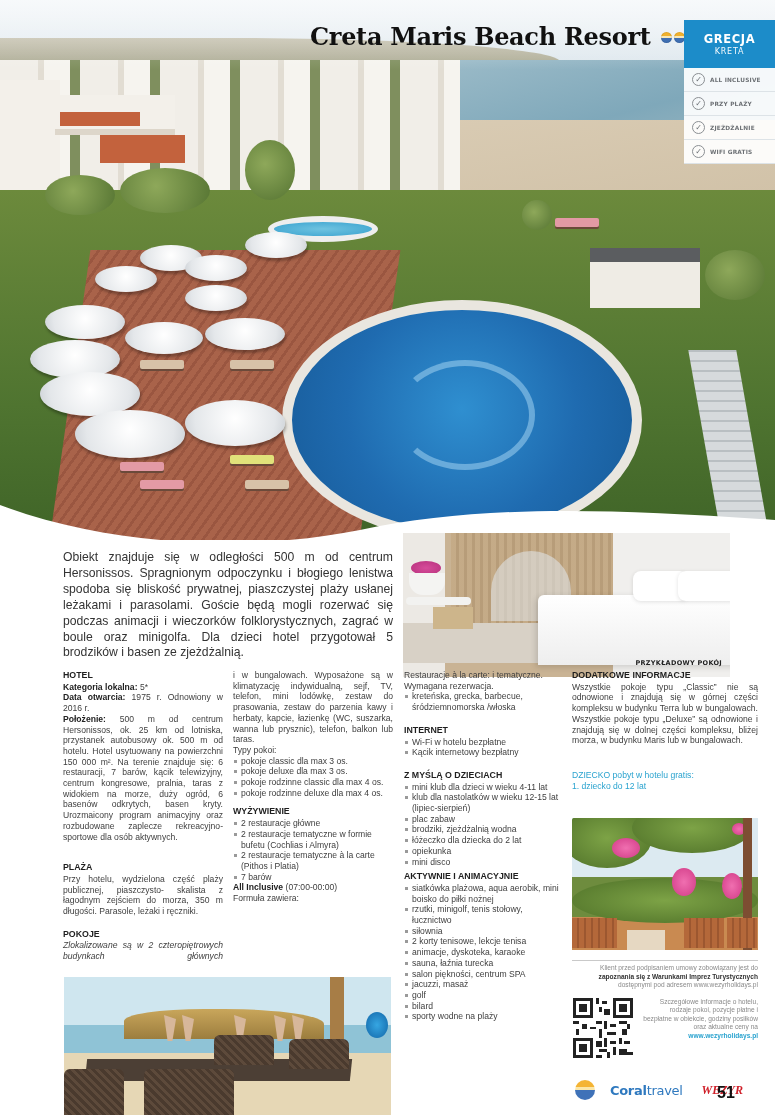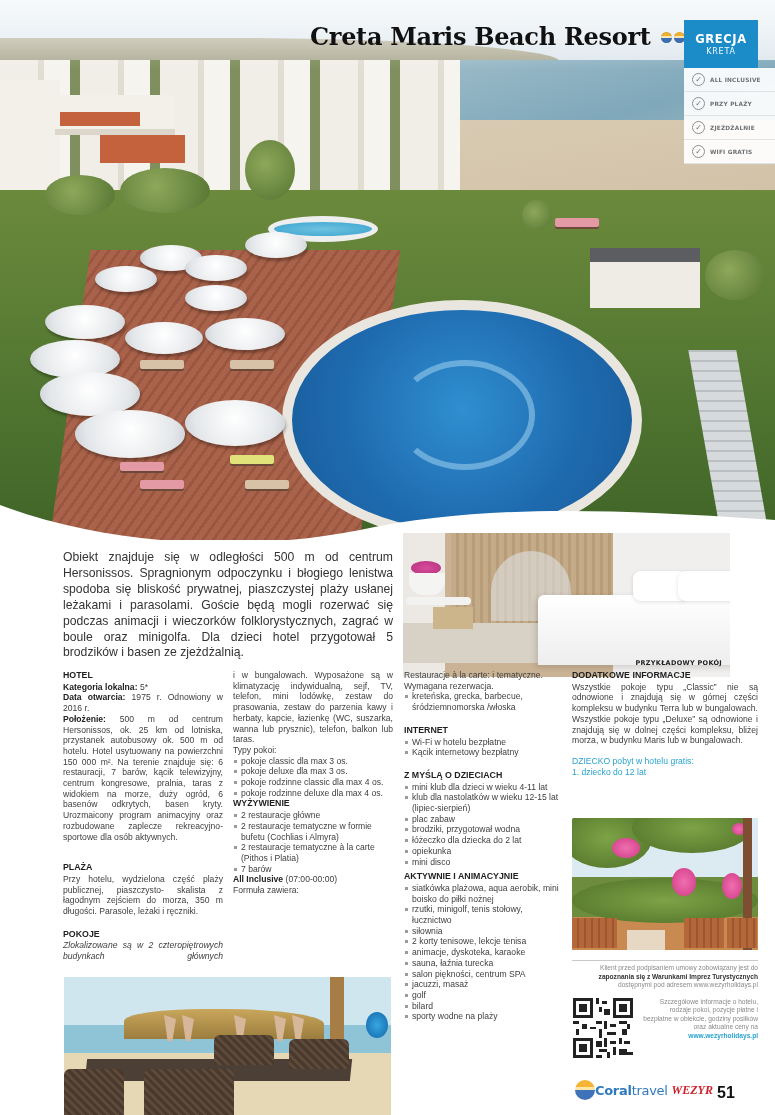--- a/index.html
+++ b/index.html
@@ -58,21 +58,21 @@
     letter-spacing: -0.3px; white-space: nowrap;
   }
   .title-wrap { position: absolute; left: 310px; top: 22px; display: flex; align-items: center; gap: 6px; }
   .title-wrap .title { position: static; }
   .stars { display: flex; gap: 2px; margin-left: 4px; margin-top: 2px; }
   .star-ball { width: 11px; height: 11px; border-radius: 50%;
     background: linear-gradient(#f0b12e 0 40%, #f6e7b8 40% 55%, #3f6fb3 55% 100%);
     box-shadow: inset 0 0 0 1px rgba(0,0,0,.08); }
 
   .country-badge {
-    position: absolute; left: 684px; top: 20px; width: 74px; height: 48px;
+    position: absolute; left: 684px; top: 20px; width: 91px; height: 48px;
     background: #1c8cc9; color: #fff; text-align: center; padding-top: 12px;
   }
   .country-badge .country { font-family: "DejaVu Sans", sans-serif; font-weight: bold; font-size: 11.5px; letter-spacing: 0.6px; display: block; }
   .country-badge .region { font-size: 8px; letter-spacing: 0.8px; display: block; margin-top: 1px; opacity: .95; }
 
   .features { position: absolute; left: 684px; top: 68px; width: 91px; background: rgba(255,255,255,.92); }
   .feature { display: flex; align-items: center; height: 24px; border-bottom: 1px solid #dde3e7; padding-left: 8px; gap: 5px; }
   .feature .check { width: 13px; height: 13px; border: 1px solid #8b8f93; border-radius: 50%;
     font-size: 8px; line-height: 11px; text-align: center; color: #6a6e72; flex: none; }
   .feature .label { font-size: 5.8px; font-weight: bold; color: #6d7175; letter-spacing: .2px; white-space: nowrap; }
@@ -144,21 +144,21 @@
   .divider { position: absolute; left: 572px; top: 960px; width: 186px; height: 1px; background: #c9c9c9; }
   .disclaimer { position: absolute; left: 572px; top: 964px; width: 186px; font-family: "Liberation Sans", sans-serif;
     font-size: 6.6px; line-height: 8.6px; color: #8a8a8a; text-align: right; }
   .disclaimer .b { color: #333; }
   .qr { position: absolute; left: 573px; top: 998px; width: 60px; height: 60px; background: #fff; }
   .qr svg { width: 60px; height: 60px; display: block; }
   .details-note { position: absolute; left: 640px; top: 998px; width: 118px; font-family: "Liberation Sans", sans-serif;
     font-size: 6.6px; line-height: 8.4px; color: #8a8a8a; text-align: right; }
   .details-note .link { color: #2aa3cf; font-weight: bold; }
 
-  .logos { position: absolute; left: 575px; top: 1080px; display: flex; align-items: center; gap: 0; }
+  .logos { position: absolute; left: 575px; top: 1080px; display: flex; align-items: center; gap: 15px; }
   .coral-ball { width: 20px; height: 20px; border-radius: 50%;
     background: linear-gradient(#f4b434 0 35%, #fbe6a7 35% 50%, #3f72b8 50%); }
   .coral-text { font-family: "DejaVu Sans", sans-serif; font-size: 13px; color: #2f79bf; letter-spacing: -0.3px; }
   .coral-text b { font-weight: bold; }
   .wezyr { font-family: Liberation Serif, serif; font-weight: bold; font-size: 12px; color: #d0202a; font-style: italic; margin-left: 4px; }
   .page-num { position: absolute; left: 717px; top: 1084px; font-family: "Liberation Sans", sans-serif; font-weight: bold; font-size: 16px; color: #111; }
 </style>
 </head>
 <body>
 
@@ -282,21 +282,21 @@
 
 <div class="col col2">
   <div class="just">i w bungalowach. Wyposażone są w klimatyzację indywidualną, sejf, TV, telefon, mini lodówkę, zestaw do prasowania, zestaw do parzenia kawy i herbaty, kapcie, łazienkę (WC, suszarka, wanna lub prysznic), telefon, balkon lub taras.</div>
   <div>Typy pokoi:</div>
   <ul class="bul">
     <li>pokoje classic dla max 3 os.</li>
     <li>pokoje deluxe dla max 3 os.</li>
     <li>pokoje rodzinne classic dla max 4 os.</li>
     <li>pokoje rodzinne deluxe dla max 4 os.</li>
   </ul>
-  <div class="sec" style="margin-top:0;">
+  <div class="sec" style="margin-top:8px;">
     <div class="sec-h">WYŻYWIENIE</div>
     <ul class="bul">
       <li>2 restauracje główne</li>
       <li>2 restauracje tematyczne w formie bufetu (Cochlias i Almyra)</li>
       <li>2 restauracje tematyczne à la carte (Pithos i Platia)</li>
       <li>7 barów</li>
     </ul>
     <div><span class="b">All Inclusive</span> <span>(07:00-00:00)</span></div>
     <div>Formuła zawiera:</div>
   </div>
@@ -313,21 +313,21 @@
       <li>Wi-Fi w hotelu bezpłatne</li>
       <li>Kącik internetowy bezpłatny</li>
     </ul>
   </div>
   <div class="sec" style="margin-top:12px;">
     <div class="sec-h">Z MYŚLĄ O DZIECIACH</div>
     <ul class="bul">
       <li>mini klub dla dzieci w wieku 4-11 lat</li>
       <li>klub dla nastolatków w wieku 12-15 lat (lipiec-sierpień)</li>
       <li>plac zabaw</li>
-      <li>brodziki, przygotował wodna</li>
+      <li>brodziki, zjeżdżalnią wodna</li>
       <li>łóżeczko dla dziecka do 2 lat</li>
       <li>opiekunka</li>
       <li>mini disco</li>
     </ul>
   </div>
   <div class="sec" style="margin-top:4px;">
     <div class="sec-h">AKTYWNIE I ANIMACYJNIE</div>
     <ul class="bul">
       <li>siatkówka plażowa, aqua aerobik, mini boisko do piłki nożnej</li>
       <li>rzutki, minigolf, tenis stołowy, łucznictwo</li>
@@ -340,21 +340,21 @@
       <li>golf</li>
       <li>bilard</li>
       <li>sporty wodne na plaży</li>
     </ul>
   </div>
 </div>
 
 <div class="col col4">
   <div class="sec-h">DODATKOWE INFORMACJE</div>
   <div class="just">Wszystkie pokoje typu „Classic” nie są odnowione i znajdują się w górnej części kompleksu w budynku Terra lub w bungalowach. Wszystkie pokoje typu „Deluxe” są odnowione i znajdują się w dolnej części kompleksu, bliżej morza, w budynku Maris lub w bungalowach.</div>
-  <div class="accent" style="margin-top:10px;">DZIECKO pobyt w hotelu gratis:</div>
+  <div class="accent" style="margin-top:24px;">DZIECKO pobyt w hotelu gratis:</div>
   <div class="accent">1. dziecko do 12 lat</div>
 </div>
 
 <div class="rest-photo">
   <div class="rocks"></div>
   <div class="pillar"></div>
   <div class="blue"></div>
   <div class="napkin" style="left:100px;"></div>
   <div class="napkin" style="left:118px;"></div>
   <div class="napkin" style="left:170px;"></div>

